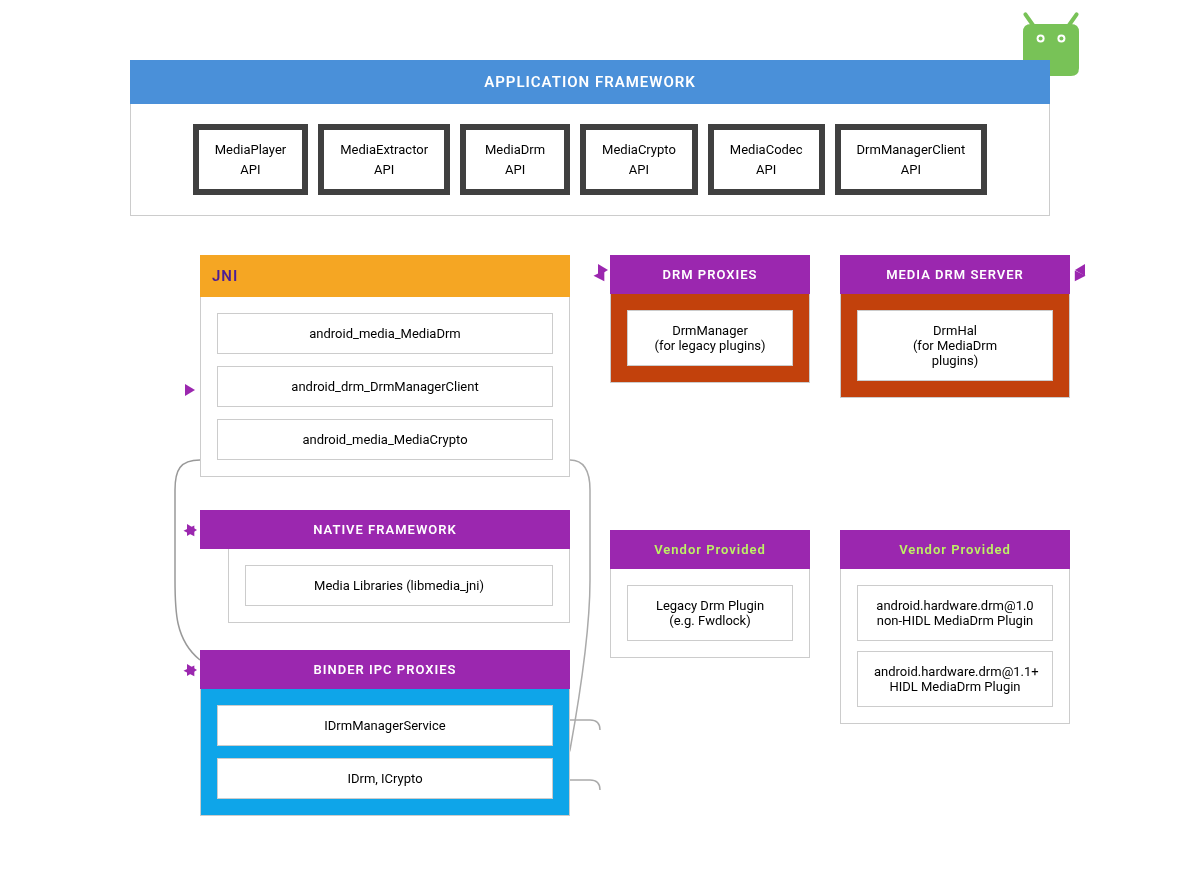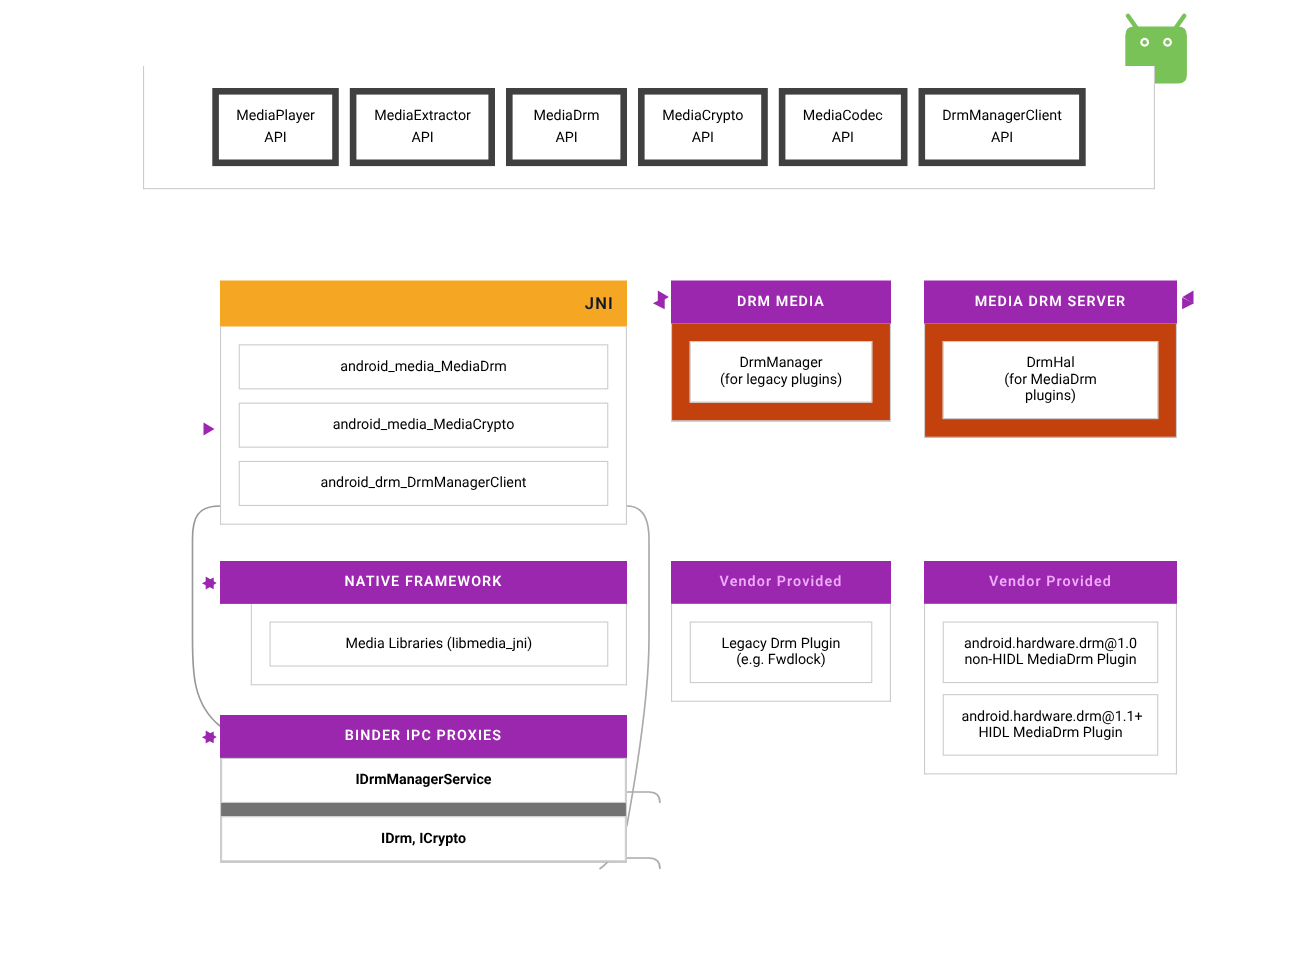--- a/index.html
+++ b/index.html
@@ -69,22 +69,22 @@
     
     .jni-section {
       position: absolute;
       top: 255px;
       left: 200px;
       width: 370px;
     }
 
     .jni-header {
       background: #F5A623;
-      color: #0f172a;
-      text-align: right;
+      color: #4c1d95;
+      text-align: left;
       padding: 12px;
       font-size: 15px;
       font-weight: 600;
       letter-spacing: 1px;
     }
 
     .jni-body {
       background: white;
       border: 1px solid #ccc;
       border-top: none;
@@ -187,26 +187,27 @@
 
     .vendor-right-section {
       position: absolute;
       top: 510px;
       left: 840px;
       width: 230px;
     }
 
     .vendor-header {
       background: #9B27AF;
-      color: #f0abfc;
-      text-align: center;
-      padding: 12px;
-      font-size: 13px;
-      font-weight: 600;
-      letter-spacing: 1px;
+      color: #bef264;
+      text-align: center;
+      padding: 12px;
+      font-size: 13px;
+      font-weight: 600;
+      letter-spacing: 1px;
+      margin-top: 20px;
     }
 
     .vendor-body {
       background: white;
       border: 1px solid #ccc;
       border-top: none;
       padding: 16px;
       display: flex;
       flex-direction: column;
       gap: 10px;
@@ -225,27 +226,27 @@
       color: white;
       text-align: center;
       padding: 12px;
       font-size: 13px;
       font-weight: 600;
       letter-spacing: 1px;
       position: relative;
     }
 
     .binder-body {
-      background: #737373;
-      border: 1px solid #ccc;
-      border-top: none;
+      background: #0ea5e9;
+      border: 1px solid #ccc;
+      border-top: none;
+      padding: 16px;
       display: flex;
       flex-direction: column;
       gap: 12px;
-      font-weight: bold;
     }
 
     .arrow-indicator {
       position: relative;
     }
 
     
     .connectors-svg {
       position: absolute;
       top: 0;
@@ -291,43 +292,44 @@
 
       <circle cx="37" cy="38" r="5" fill="white"></circle>
       <circle cx="63" cy="38" r="5" fill="white"></circle>
 
       <circle cx="37" cy="38" r="2.5" fill="#78C257"></circle>
       <circle cx="63" cy="38" r="2.5" fill="#78C257"></circle>
     </svg>
   </div>
 
   <div class="app-framework">
+    <div class="app-framework-header">APPLICATION FRAMEWORK</div>
     <div class="app-framework-body">
       <div class="api-box">MediaPlayer<br>API</div>
       <div class="api-box">MediaExtractor<br>API</div>
       <div class="api-box">MediaDrm<br>API</div>
       <div class="api-box">MediaCrypto<br>API</div>
       <div class="api-box">MediaCodec<br>API</div>
       <div class="api-box">DrmManagerClient<br>API</div>
     </div>
   </div>
 
   <div class="jni-section">
     <div class="jni-header">JNI</div>
     <div class="jni-body">
       <div class="item-box">android_media_MediaDrm</div>
+      <div class="item-box">android_drm_DrmManagerClient</div>
       <div class="item-box">android_media_MediaCrypto</div>
-      <div class="item-box">android_drm_DrmManagerClient</div>
     </div>
   </div>
 
   <div class="drm-server-section">
     <div class="drm-server-header arrow-indicator">
       <span style="position:absolute;left:-20px;top:50%;transform:translateY(-50%);color:#9B27AF;font-size:18px;">◄</span>
-      <span>DRM MEDIA</span>
+      <span>DRM PROXIES</span>
     </div>
     <div class="server-body">
       <div class="item-box">DrmManager<br>(for legacy plugins)</div>
     </div>
   </div>
 
   <div class="media-drm-server-section">
     <div class="media-drm-server-header arrow-indicator">
       <span style="position:absolute;right:-20px;top:50%;transform:translateY(-50%);color:#9B27AF;font-size:18px;">►</span>
       <span>MEDIA DRM SERVER</span>

